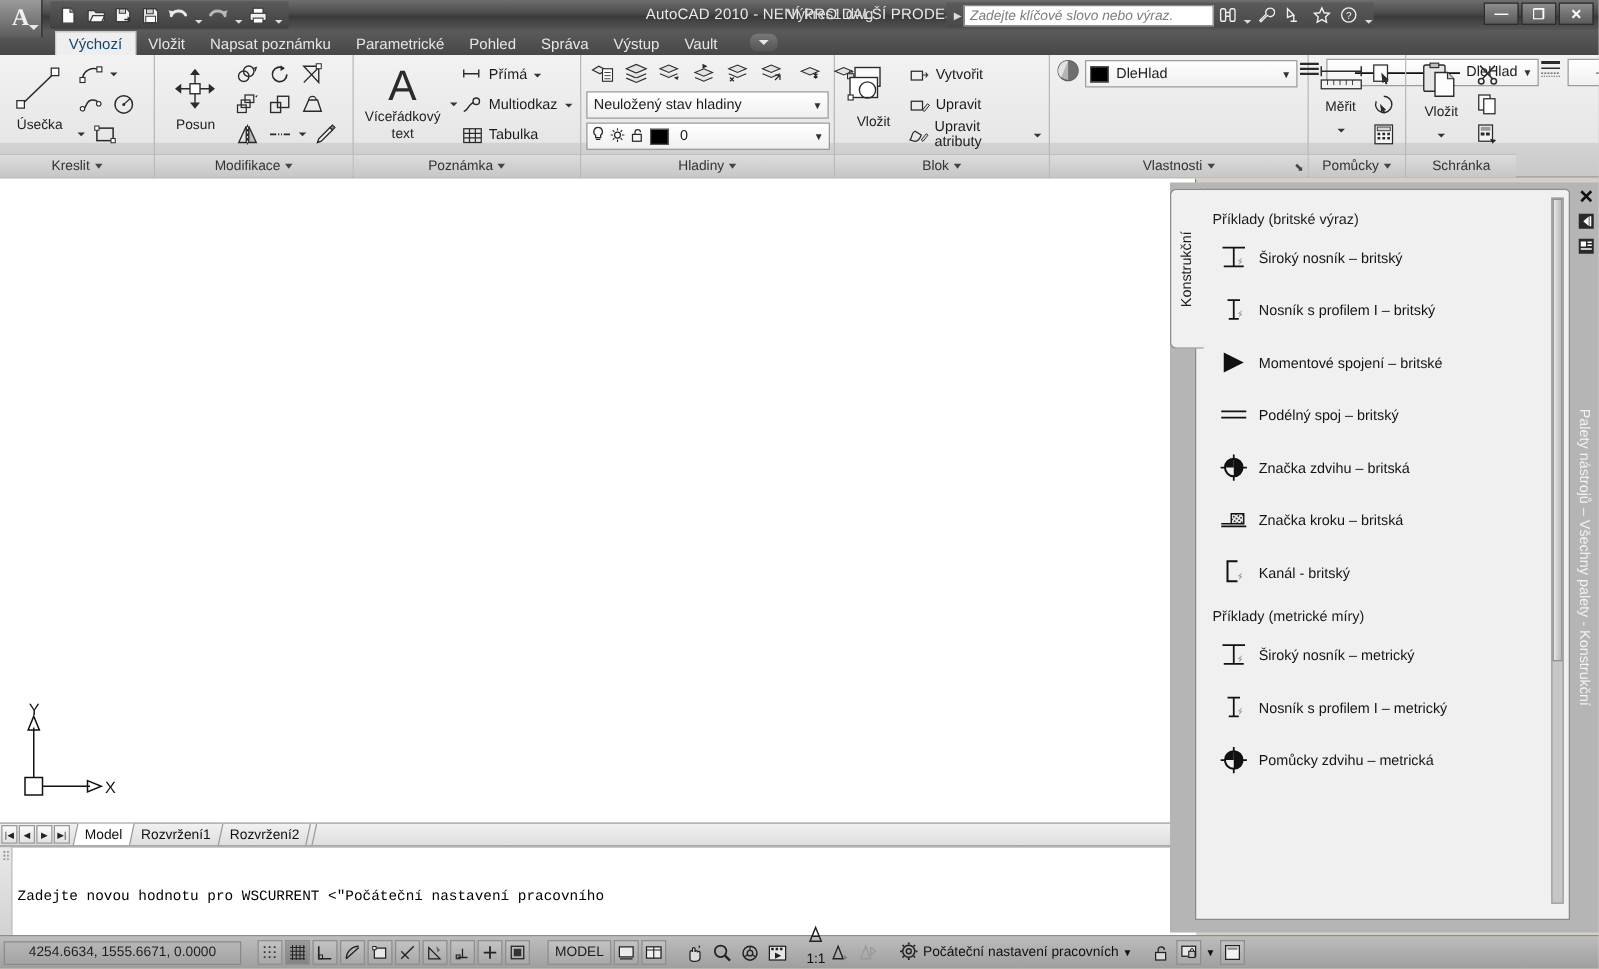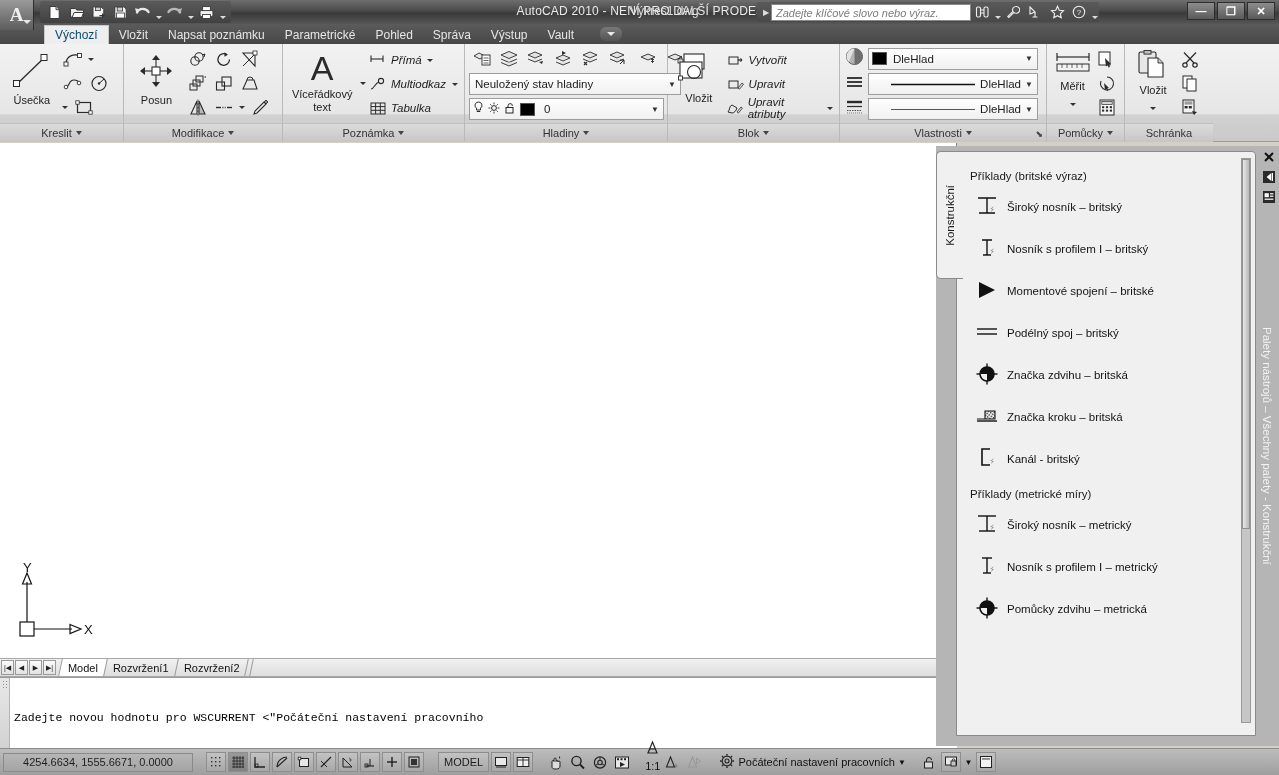--- a/index.html
+++ b/index.html
@@ -122,21 +122,21 @@
   }
   .bigbtn .lbl { font-size: 11px; color: #222; margin-top: 1px; text-align: center; line-height: 12px; }
   .smallgrid { display: flex; flex-wrap: wrap; width: auto; align-content: flex-start; }
   .sbtn {
     width: 26px; height: 24px; display: flex; align-items: center; justify-content: center;
     margin: 0; cursor: pointer; border: 1px solid transparent;
   }
   .splitcaret { width: 11px; height: 24px; display:flex; align-items:center; justify-content:center; cursor:pointer;}
   .splitcaret i { border-left:3px solid transparent; border-right:3px solid transparent; border-top:3.5px solid #333;}
 
-  .textrow { display: flex; align-items: center; gap: 3px; height: 24px; font-size: 11.5px; color: #1c1c1c; cursor: pointer; font-style: italic; }
+  .textrow { display: flex; align-items: center; gap: 3px; height: 24px; font-size: 11.5px; color: #1c1c1c; cursor: pointer; }
   .textrow .ic { width: 20px; height: 20px; display:flex; align-items:center; justify-content:center;}
 
   .combo {
     display: flex; align-items: center; height: 22px; border: 1px solid #9d9d9d;
     background: linear-gradient(to bottom,#ffffff,#f0f0f0);
     font-size: 11.5px; color: #1c1c1c; padding-left: 3px; cursor: pointer;
   }
   .combo .cval { flex: 1; overflow: hidden; white-space: nowrap; padding-left:2px; }
   .combo .carrow { width: 16px; text-align: center; font-size: 8px; color: #333; }
   .swatch { width: 15px; height: 13px; background: #000; border: 1px solid #555; margin-right: 4px;}
@@ -700,21 +700,21 @@
               </svg>
             </div>
           <div class="sbtn">
             <svg width="20" height="19" viewBox="0 0 20 19">
                 <path d="M2 8l7-3 7 3-7 3z" fill="#e3e3e3" stroke="#2a2a2a" stroke-width=".9"></path>
               <rect x="12" y="10" width="5" height="4" fill="#dcdcdc" stroke="#2a2a2a" stroke-width=".8"></rect>
               <path d="M13.5 10V8.6a1.1 1.1 0 0 1 2.2 0V10" fill="none" stroke="#2a2a2a" stroke-width=".8"></path>
               </svg>
             </div>
         </div>
-        <div class="combo" style="width:212px;margin-top:3px">
+        <div class="combo" style="width:194px;margin-top:3px">
           <span class="cval">Neuložený stav hladiny</span>
           <span class="carrow">▼</span>
         </div>
         <div class="combo" style="width:195px;margin-top:3px">
           <span style="display:flex;align-items:center;gap:4px;padding-right:3px">
             <span>
               <svg width="11" height="14" viewBox="0 0 11 14">
                   <path d="M5.5 1a3.4 3.4 0 0 1 2 6.2V9h-4V7.2A3.4 3.4 0 0 1 5.5 1z" fill="none" stroke="#2a2a2a" stroke-width="1"></path>
                   <line x1="3.8" y1="10.5" x2="7.2" y2="10.5" stroke="#2a2a2a" stroke-width="1"></line>
                 </svg></span>
@@ -793,21 +793,21 @@
           </div>
         </div>
       </div>
       <div class="paneltitle">
         <span>Blok</span>
           <i></i>
       </div>
     </div>
 
     <div class="panel" style="width:207px">
-      <div class="panelbody" style="flex-direction:column;padding:3px 5px">
+      <div class="panelbody" style="flex-direction:row;padding:3px 5px">
         <div style="display:flex;align-items:center;gap:4px;margin-bottom:3px">
           <span>
             <svg width="19" height="19" viewBox="0 0 19 19">
                 <circle cx="9.5" cy="9.5" r="8" fill="#b4b4b4" stroke="#5a5a5a" stroke-width="1"></circle>
               <path d="M9.5 1.5A8 8 0 0 1 9.5 17.5z" fill="#6e6e6e"></path>
                 <path d="M9.5 1.5a8 8 0 0 0-5.6 13.6z" fill="#e2e2e2"></path>
               </svg></span>
           <div class="combo" style="width:170px">
             <span class="swatch"></span>
             <span class="cval">DleHlad</span>

